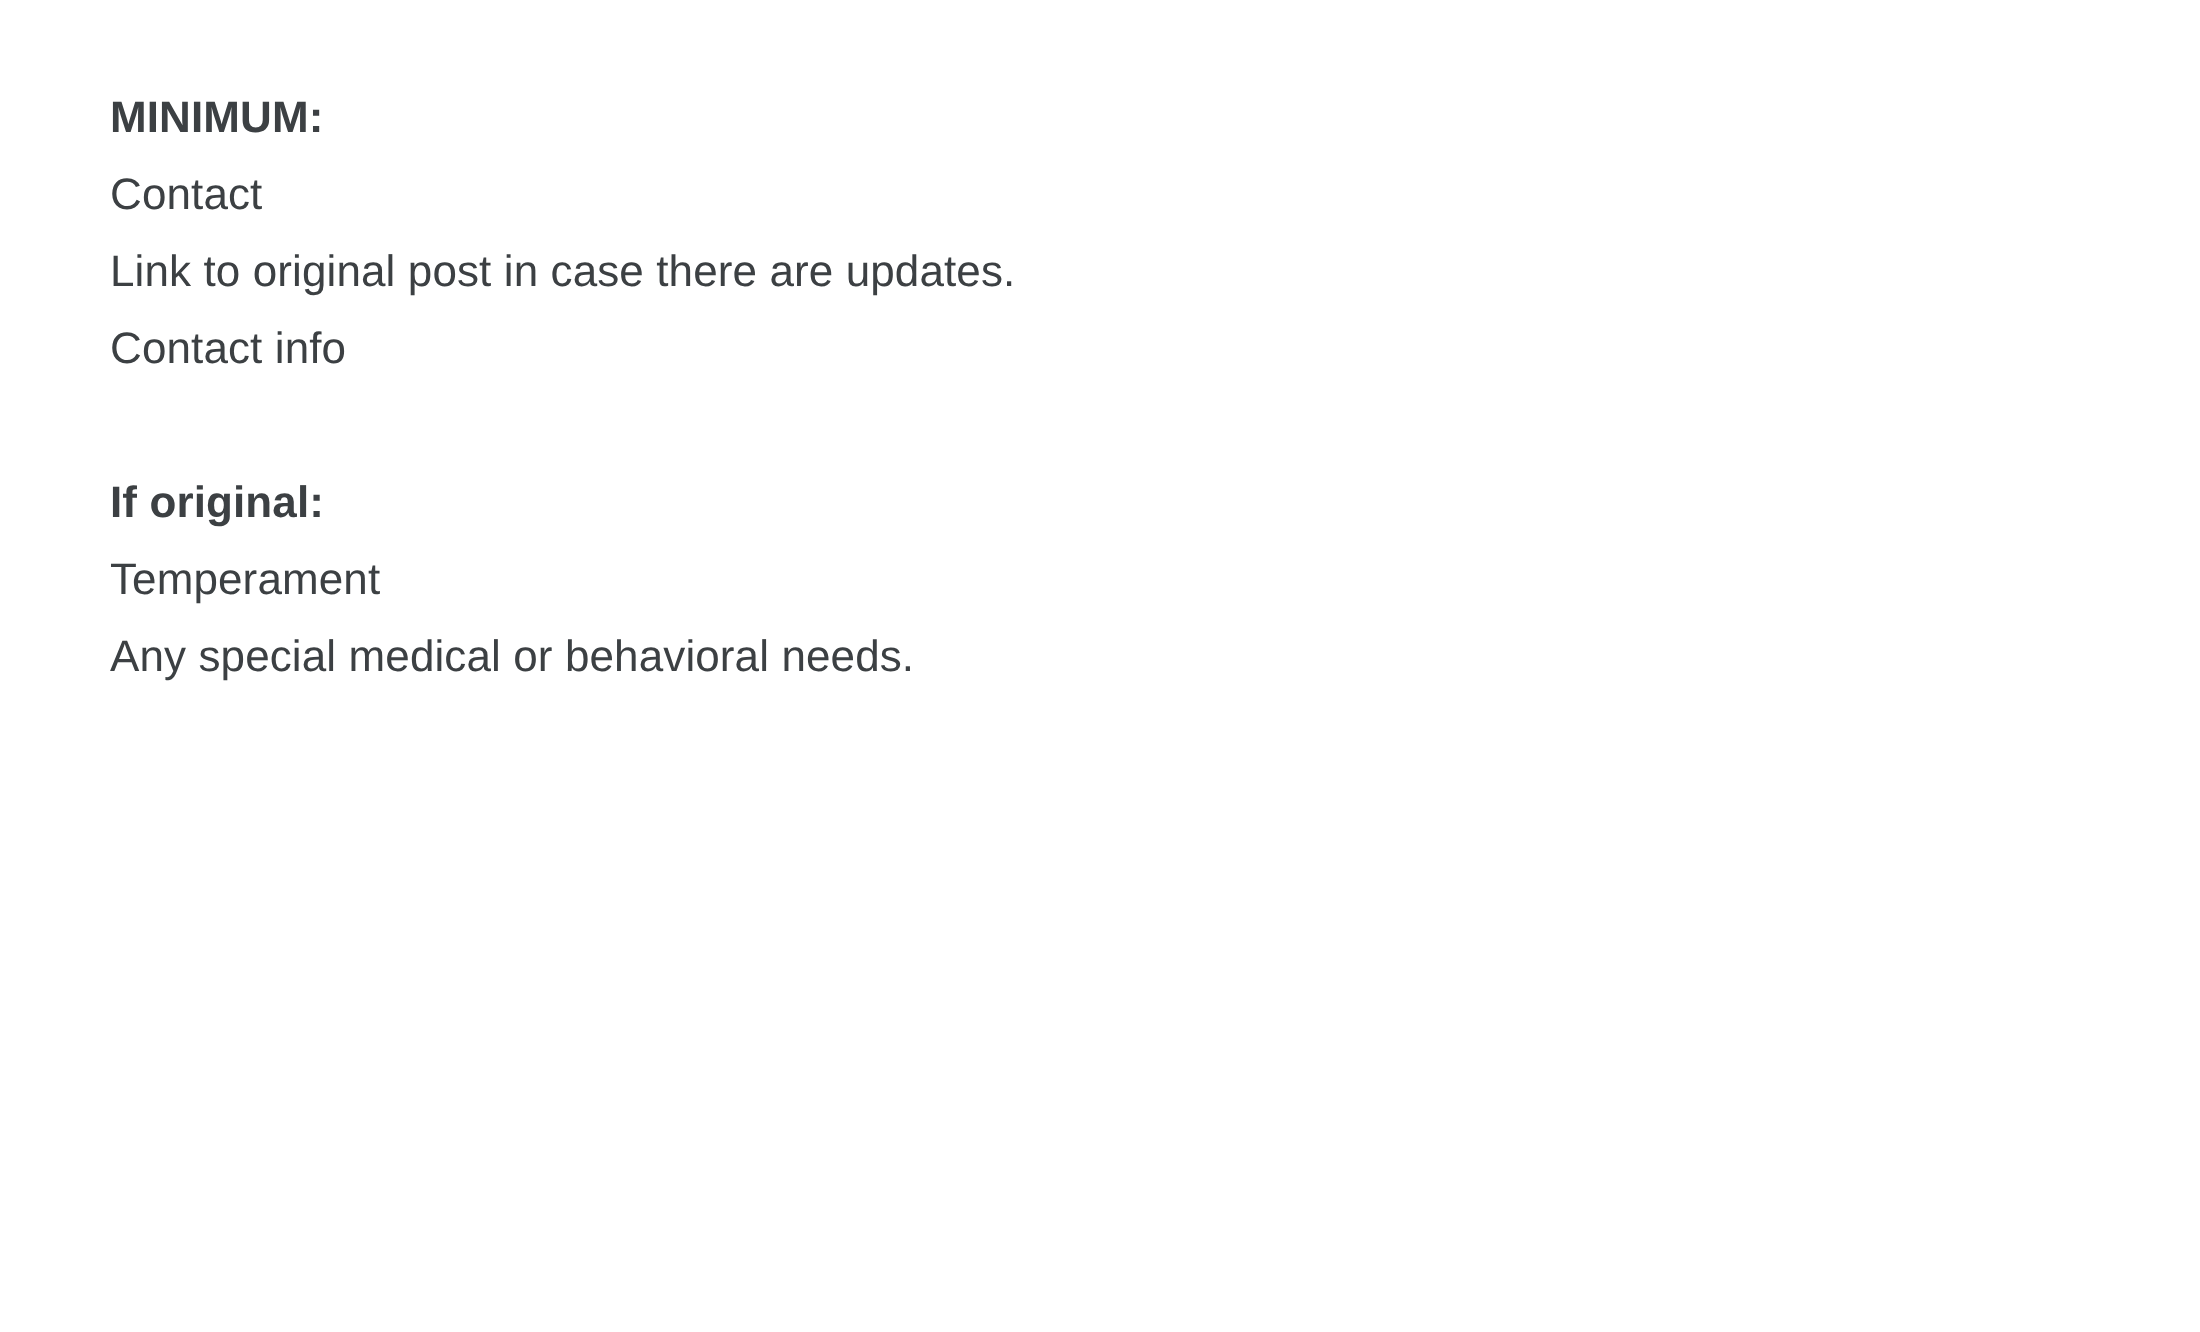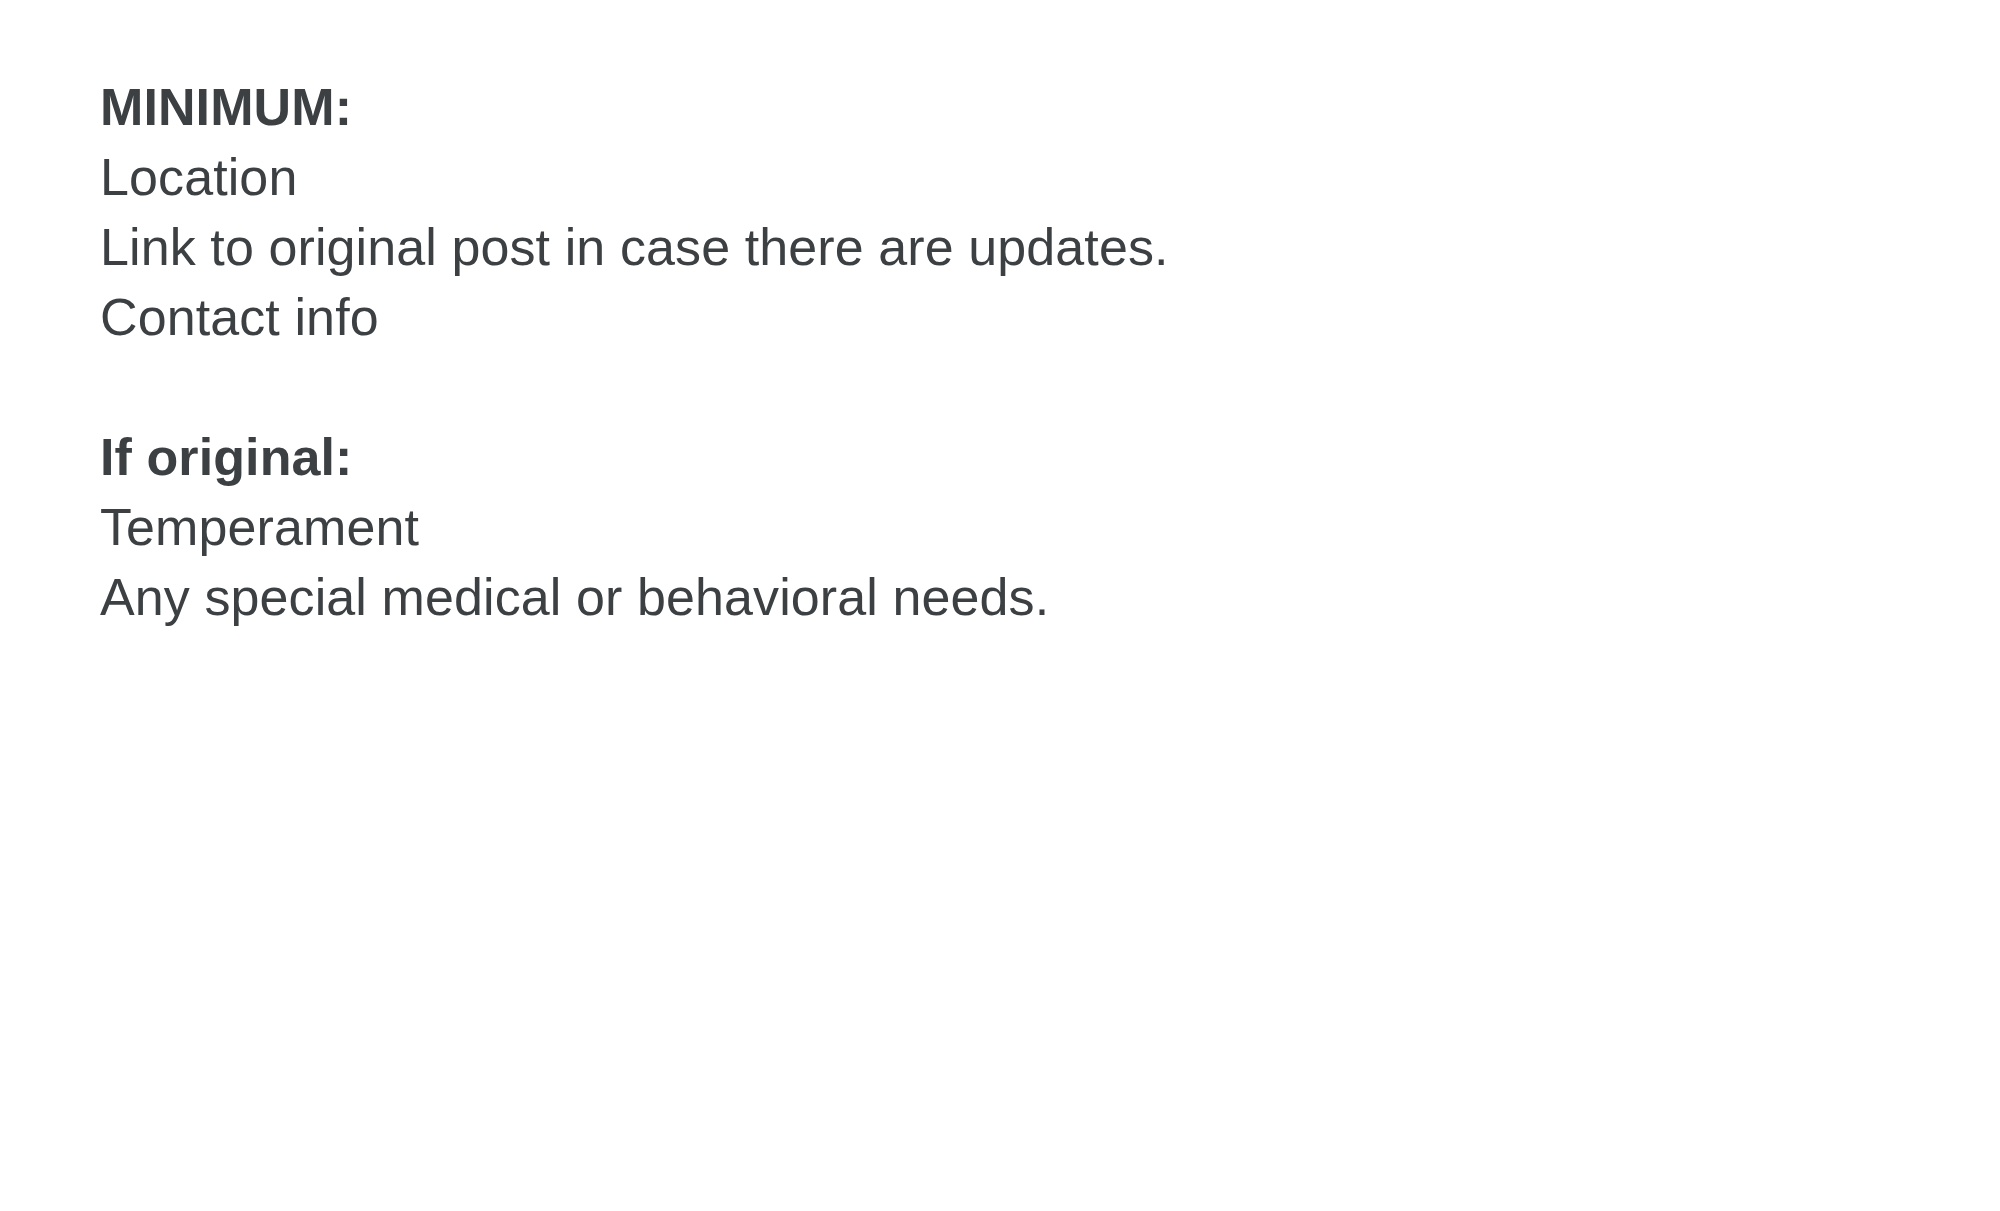--- a/index.html
+++ b/index.html
@@ -39,21 +39,21 @@
     height: 1211px;
     background: #ffffff;
     box-sizing: border-box;
     padding: 72px 0 0 100px;
   }
   .note-body {
     width: 1800px;
   }
   .line {
     color: #3c4043;
-    font-size: 52px;
+    font-size: 40px;
     line-height: 70px;
     font-weight: 400;
     letter-spacing: 0.1px;
     white-space: pre;
   }
   .line.heading {
     font-weight: 700;
   }
   .line.spacer {
     height: 70px;
@@ -68,21 +68,21 @@
 <body>
 
 <div class="left-edge"></div>
 <div class="left-edge-hair"></div>
 
 <div class="page">
   <div class="note-body">
 
     <div class="block">
       <div class="line heading">MINIMUM:</div>
-      <div class="line">Location</div>
+      <div class="line">Contact</div>
       <div class="line">Link to original post in case there are updates.</div>
       <div class="line">Contact info</div>
     </div>
 
     <div class="line spacer">&nbsp;</div>
 
     <div class="block">
       <div class="line heading">If original:</div>
       <div class="line">Temperament</div>
       <div class="line">Any special medical or behavioral needs.</div>

